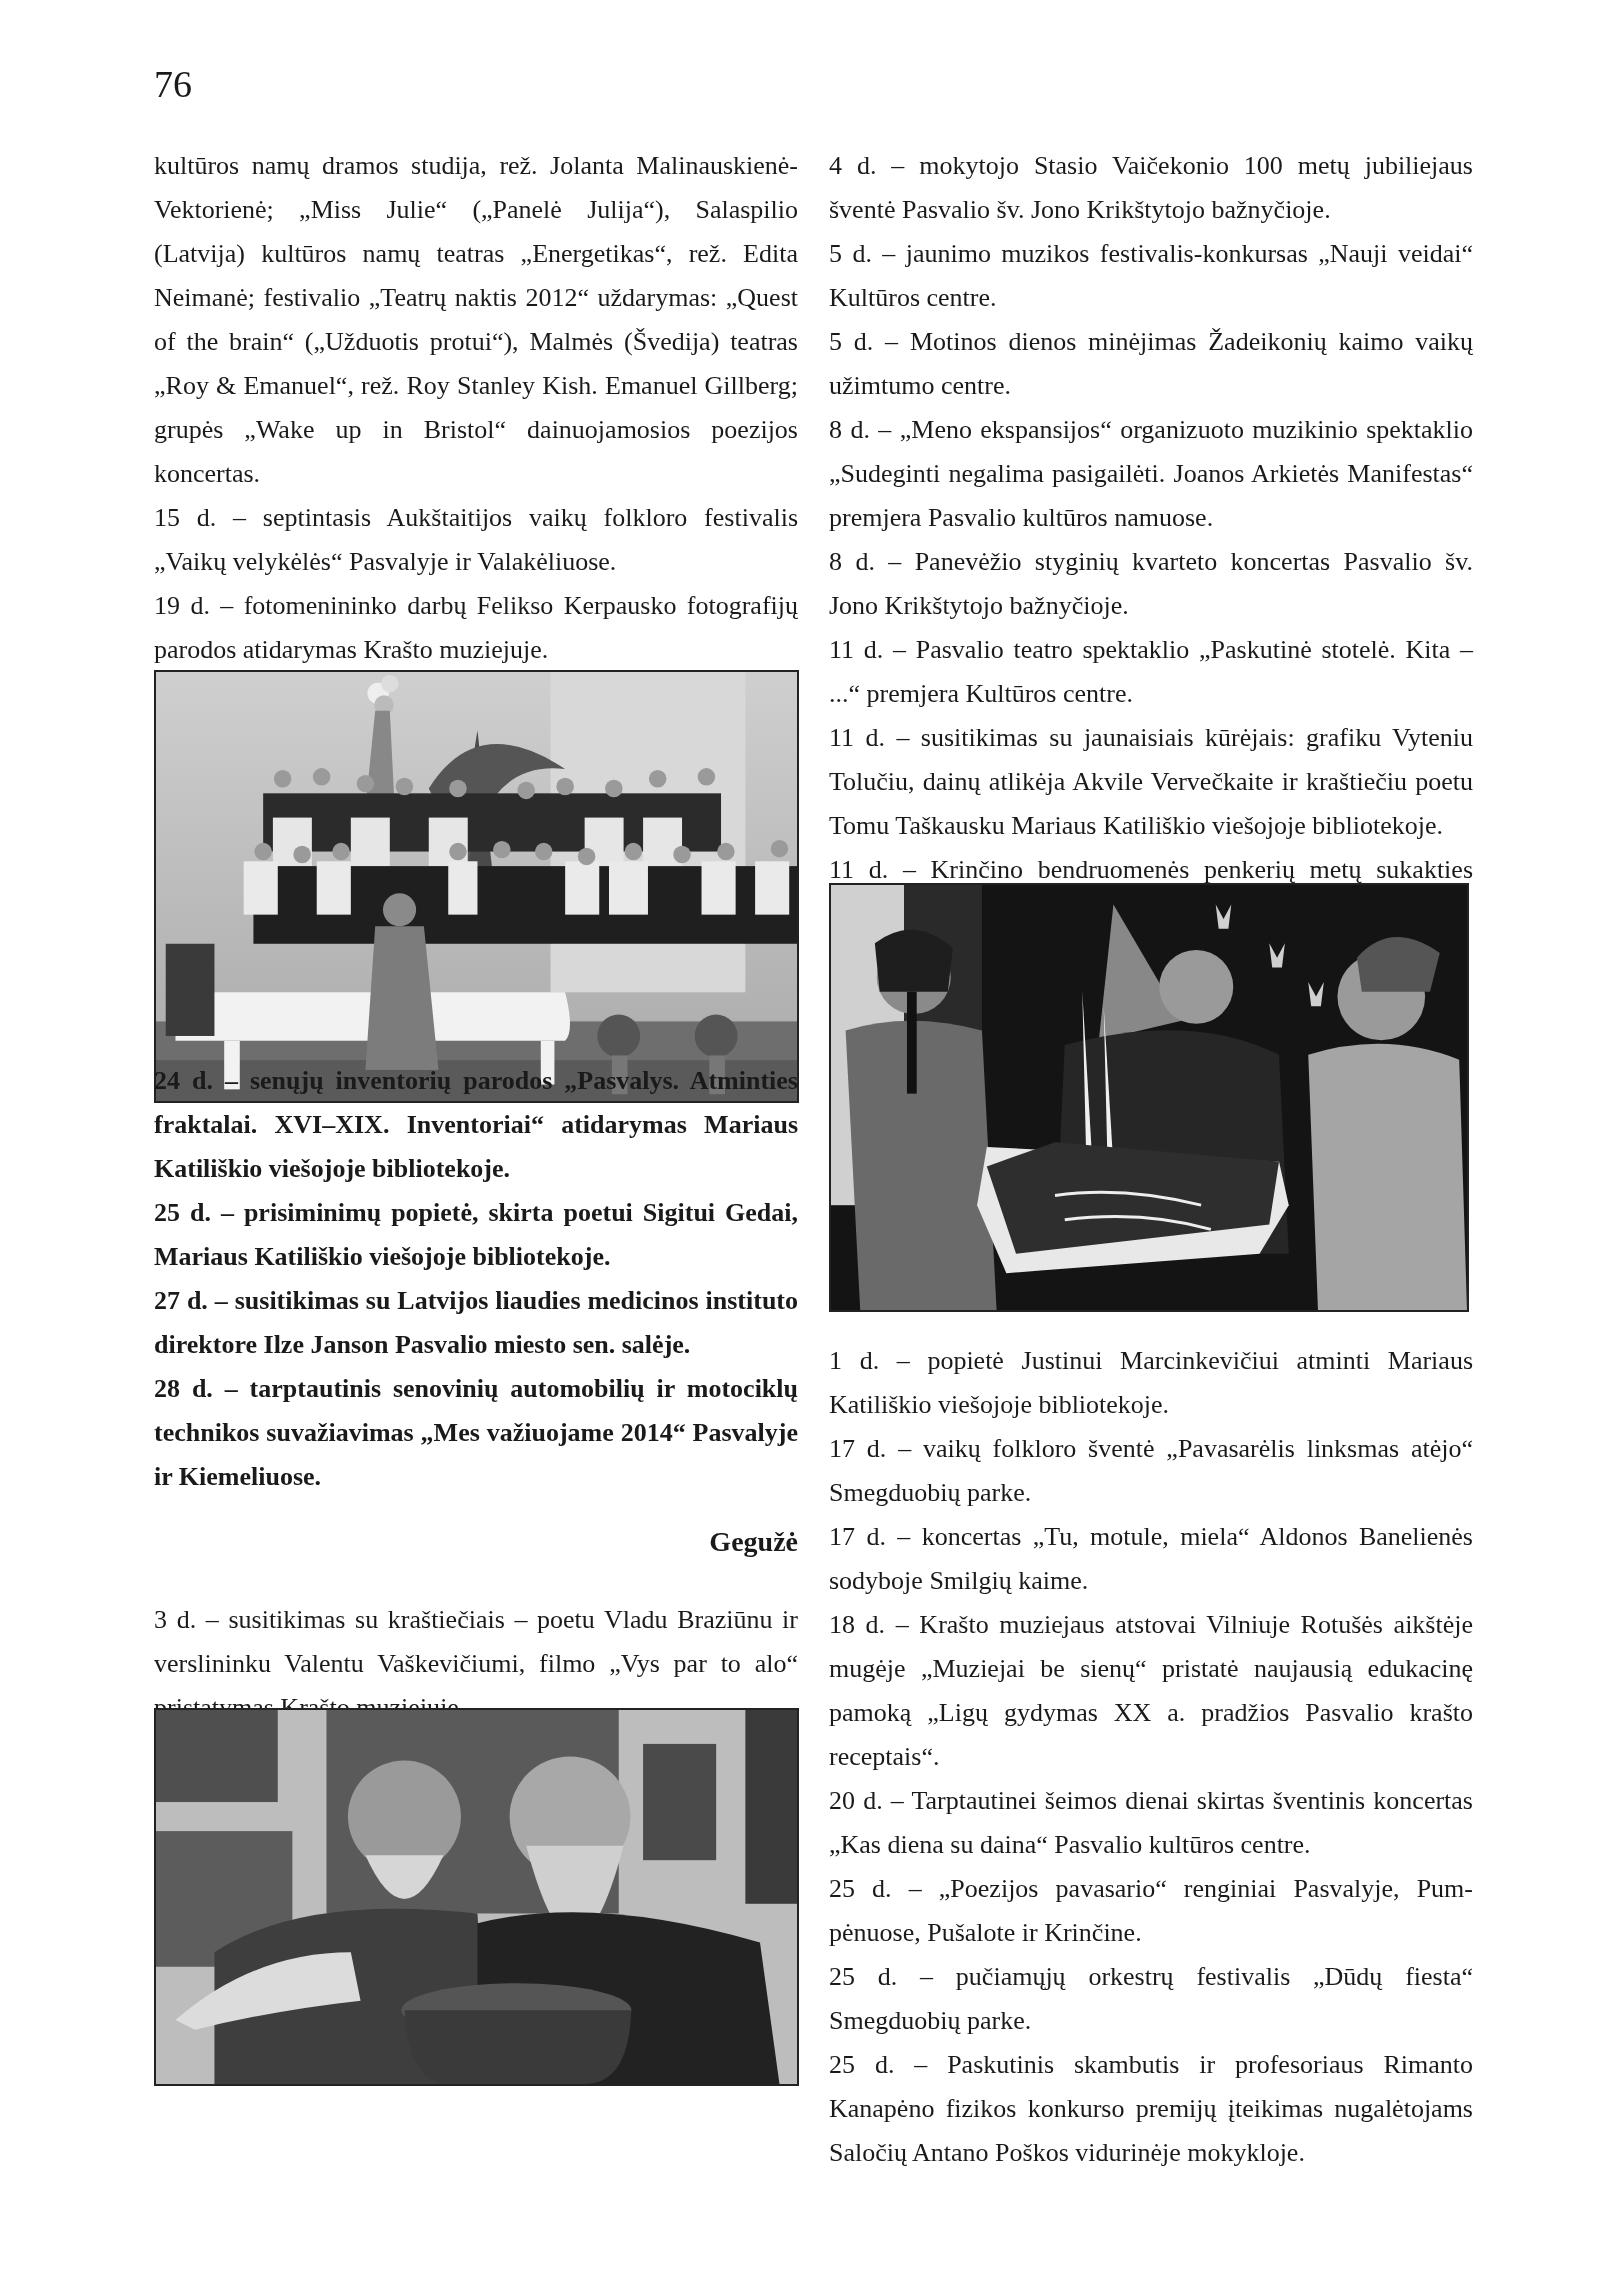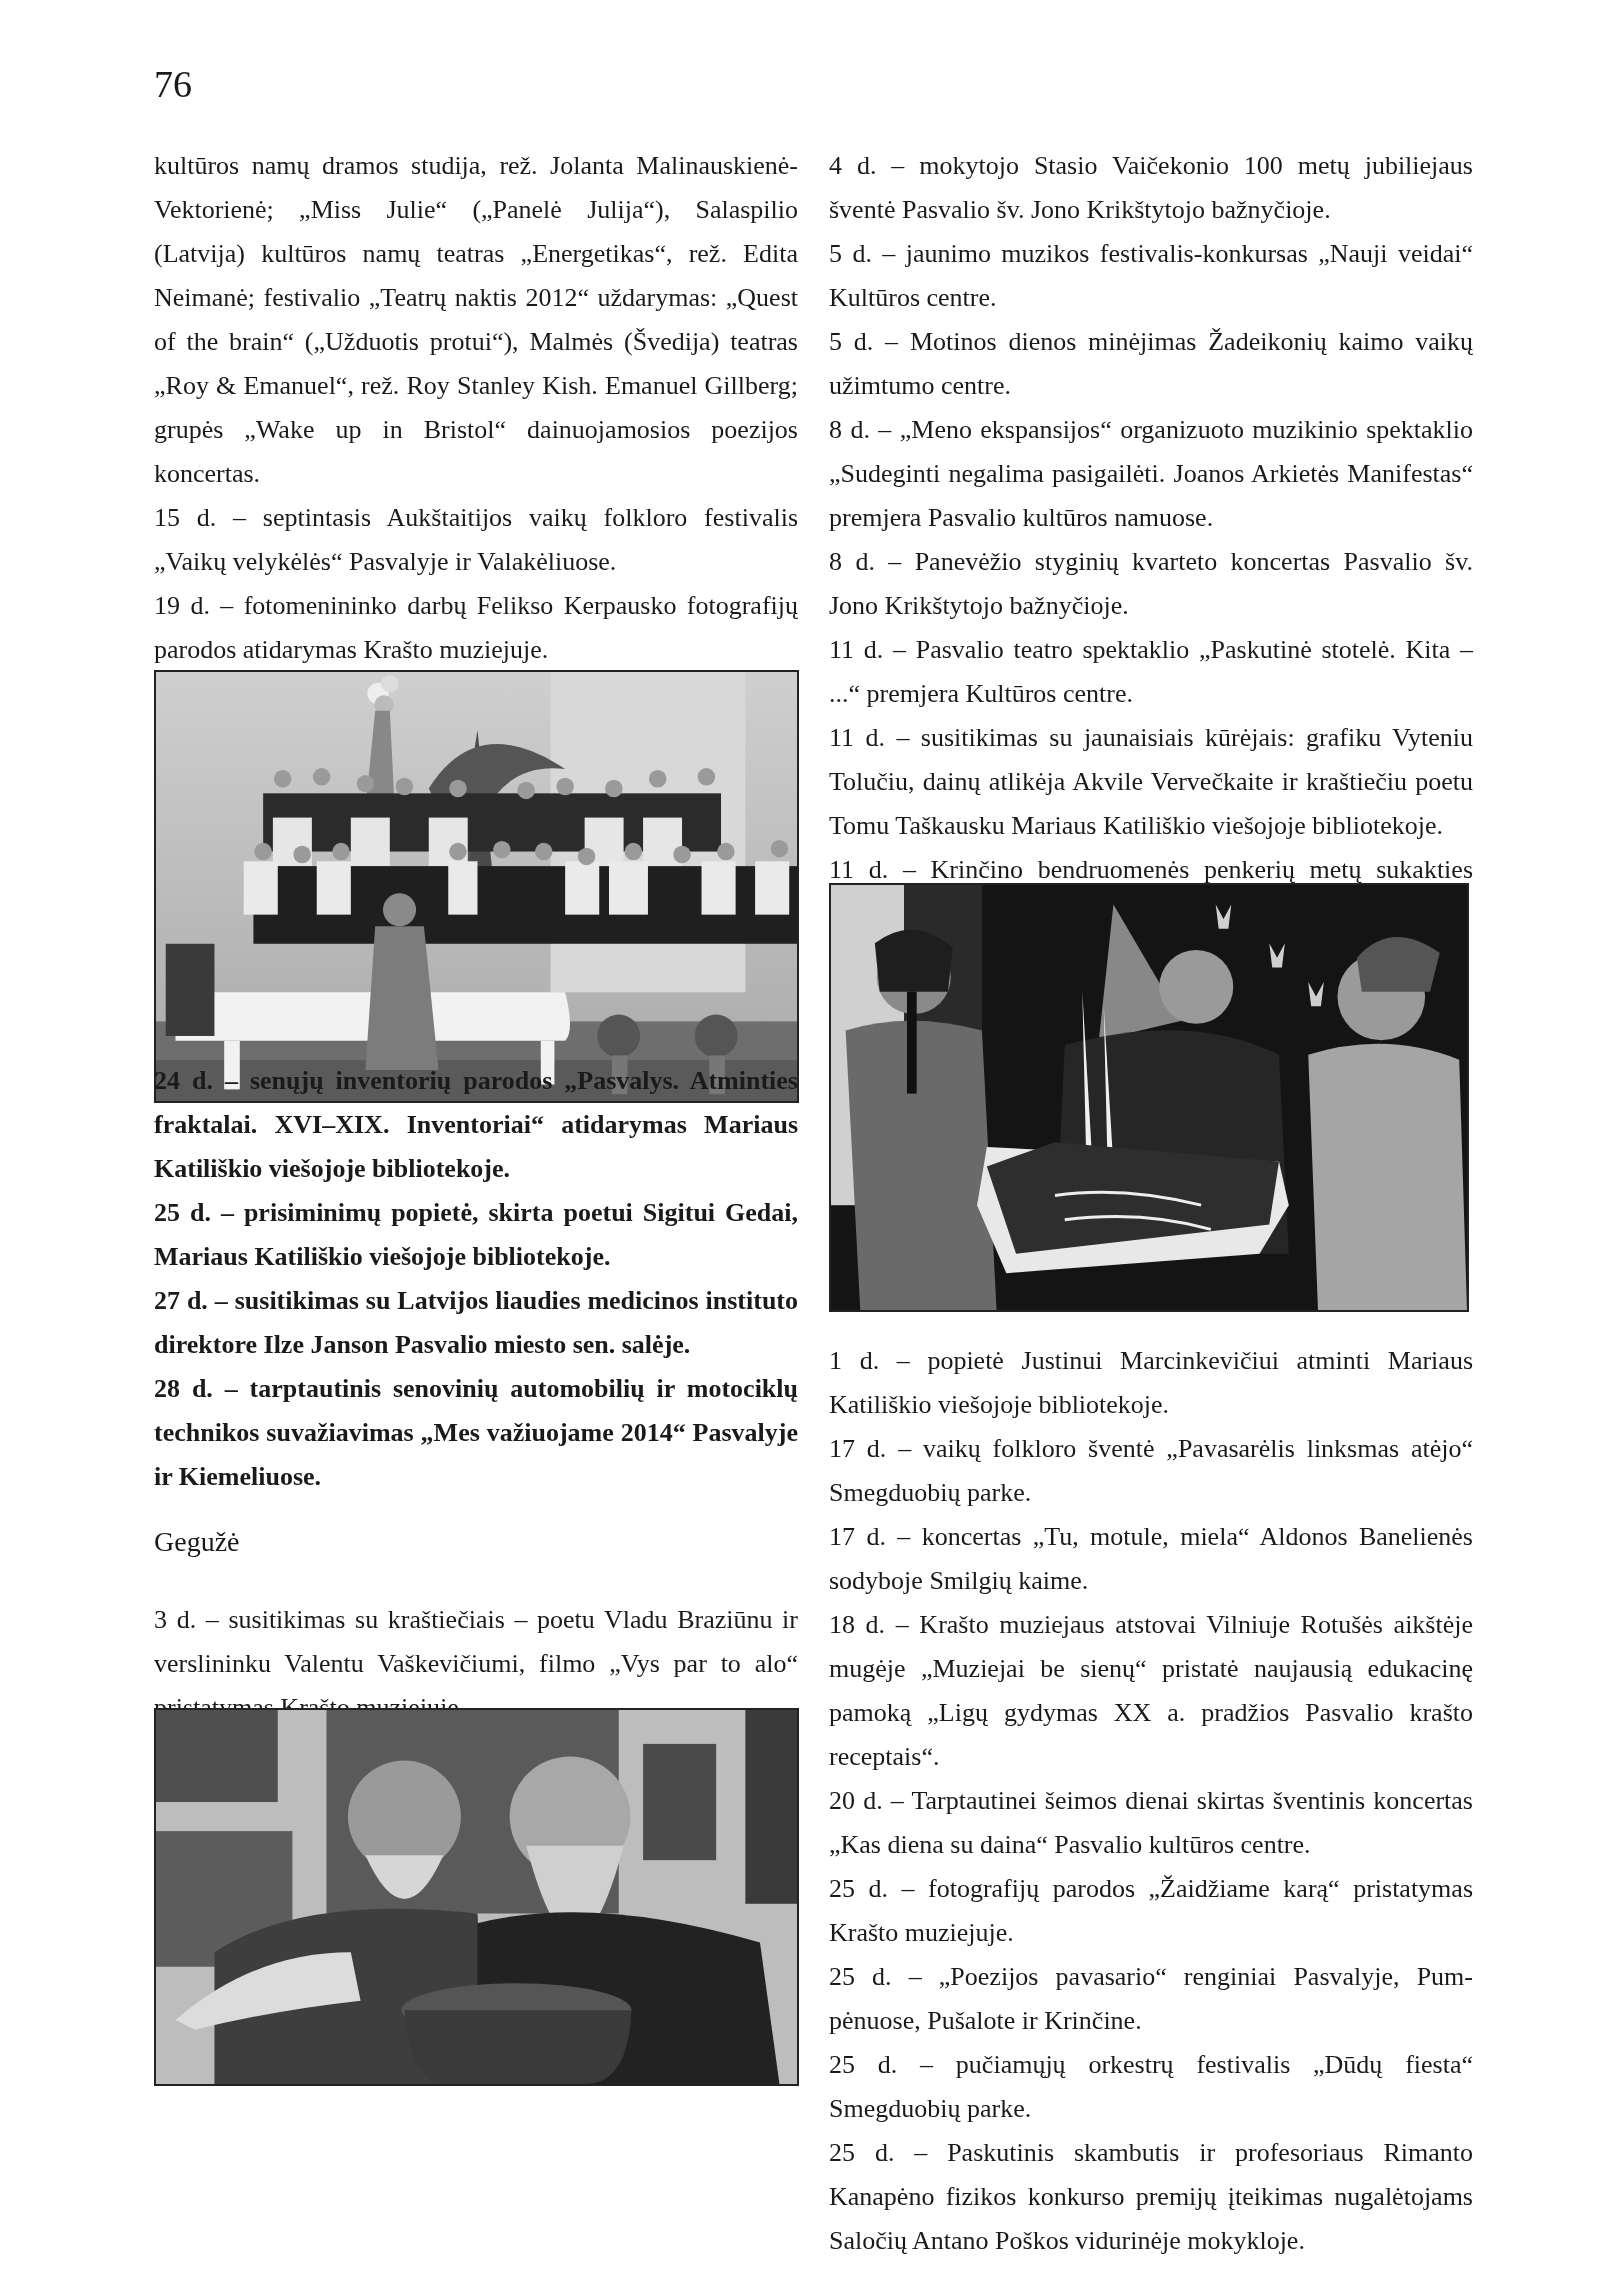--- a/index.html
+++ b/index.html
@@ -18,21 +18,21 @@
   .col-left-mid { left: 154px; top: 1059px; font-weight: bold; }
   .col-right-bottom { left: 829px; top: 1339px; }
   .col-left-heading-block { left: 154px; top: 1522px; }
   .para {
     margin: 0;
     font-size: 26px; line-height: 44px;
     text-align: justify; text-align-last: left;
     hyphens: manual;
   }
   .heading {
-    font-weight: normal; font-size: 28px; line-height: 39px; margin: 0 0 37px 0;
+    font-weight: bold; font-size: 28px; line-height: 39px; margin: 0 0 37px 0; text-align: right;
   }
   .photo {
     position: absolute; border: 2px solid #222; box-sizing: border-box; overflow: hidden;
   }
   .photo svg { display: block; width: 100%; height: 100%; }
   .photo-choir { left: 154px; top: 670px; width: 645px; height: 433px; }
   .photo-cake { left: 829px; top: 883px; width: 640px; height: 429px; }
   .photo-beards { left: 154px; top: 1708px; width: 645px; height: 378px; }
 </style>
 </head>
@@ -212,18 +212,17 @@
     <path d="M240 345 Q320 335 390 355" stroke="#eee" stroke-width="3" fill="none"></path>
   </svg>
 </div>
 
 <div class="col col-right-bottom">
   <p class="para">1 d. – popietė Justinui Marcinkevičiui atminti Ma­riaus Katiliškio viešojoje bibliotekoje.</p>
   <p class="para">17 d. – vaikų folkloro šventė „Pavasarėlis linksmas atė­jo“ Smegduobių parke.</p>
   <p class="para">17 d. – koncertas „Tu, motule, miela“ Aldonos Bane­lienės sodyboje Smilgių kaime.</p>
   <p class="para">18 d. – Krašto muziejaus atstovai Vilniuje Rotušės aikštėje mugėje „Muziejai be sienų“ pristatė naujau­sią edukacinę pamoką „Ligų gydymas XX a. pradžios Pasvalio krašto receptais“.</p>
   <p class="para">20 d. – Tarptautinei šeimos dienai skirtas šventinis kon­certas „Kas diena su daina“ Pasvalio kultūros centre.</p>
-  <p class="para">25 d. – fotografijų parodos „Žaidžiame karą“ pristaty­mas Krašto muziejuje.</p>
   <p class="para">25 d. – „Poezijos pavasario“ renginiai Pasvalyje, Pum­pėnuose, Pušalote ir Krinčine.</p>
   <p class="para">25 d. – pučiamųjų orkestrų festivalis „Dūdų fiesta“ Smegduobių parke.</p>
   <p class="para">25 d. – Paskutinis skambutis ir profesoriaus Rimanto Kanapėno fizikos konkurso premijų įteikimas nugalė­tojams Saločių Antano Poškos vidurinėje mokykloje.</p>
 </div>
 
 
 </body></html>

